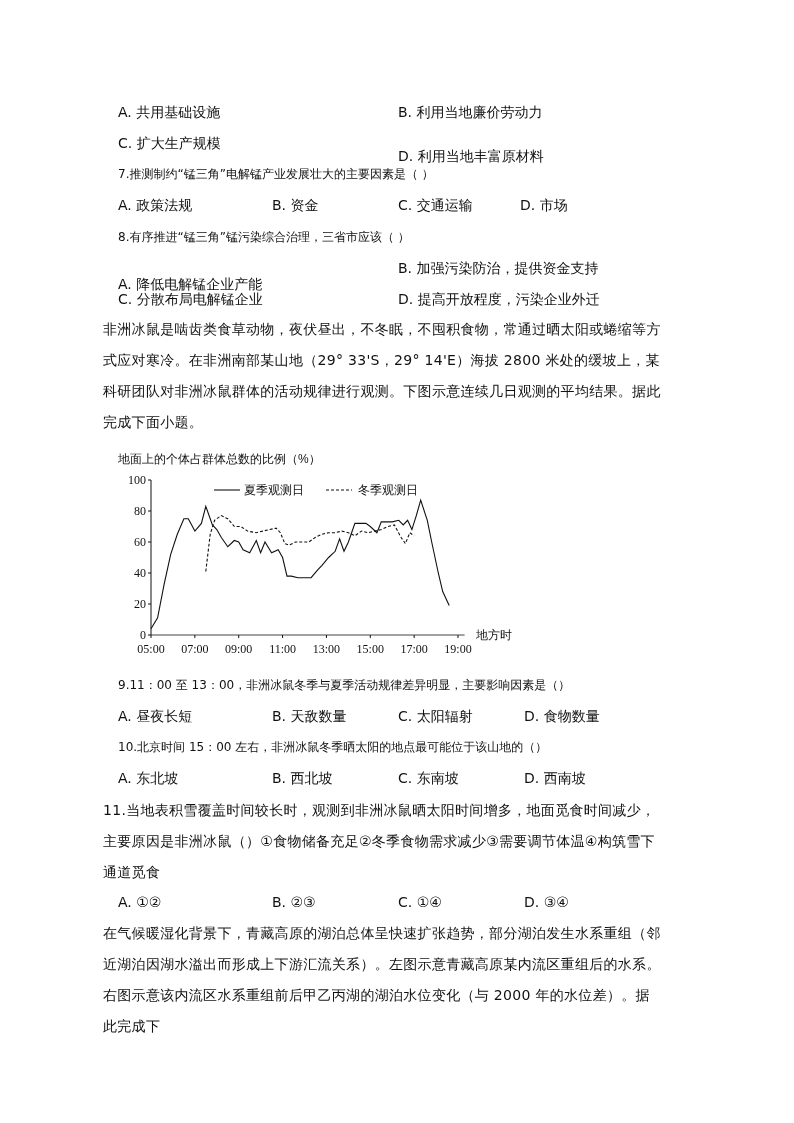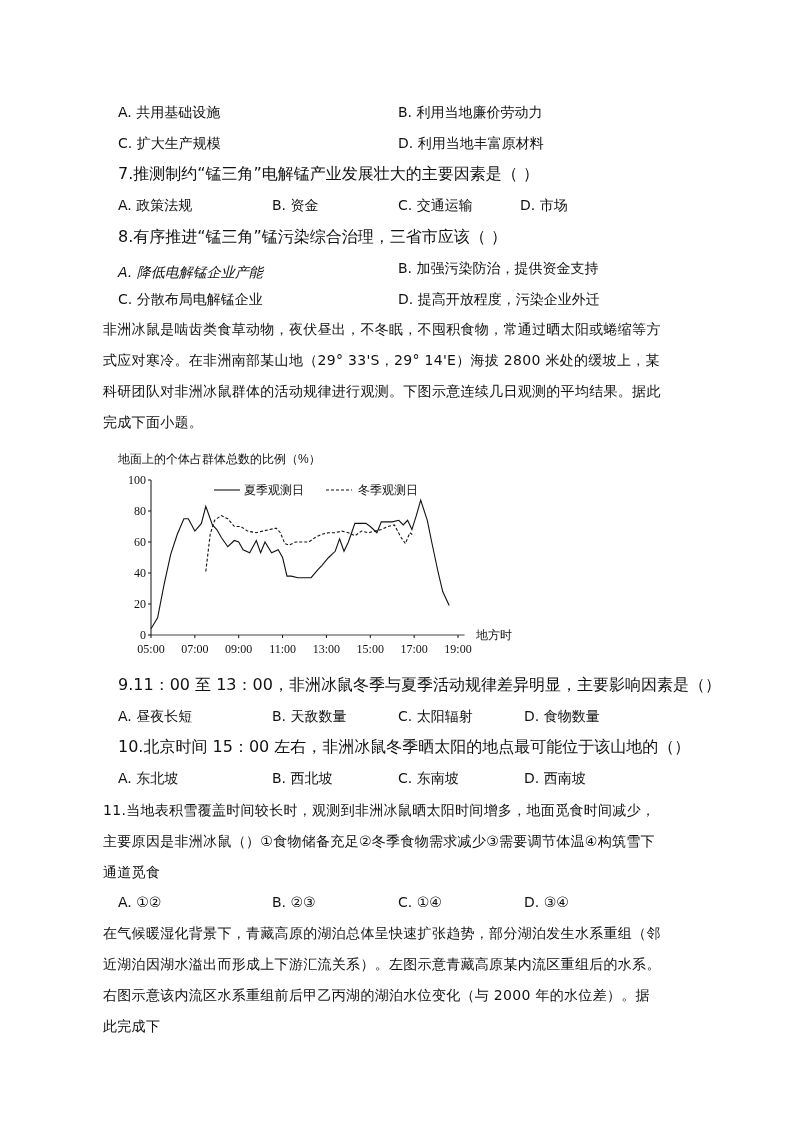--- a/index.html
+++ b/index.html
@@ -1,40 +1,40 @@
 <!DOCTYPE html>
 <html><head>
 <meta charset="utf-8">
 <style>
   html, body { margin: 0; padding: 0; background: #ffffff; }
   body { width: 794px; height: 1123px; position: relative; overflow: hidden;
          font-family: "DejaVu Sans", "Liberation Sans", sans-serif; color: #111; }
-  .line { position: absolute; left: 118px; font-size: 16px; line-height: 20px; white-space: nowrap; }
+  .line { position: absolute; left: 118px; font-size: 12px; line-height: 20px; white-space: nowrap; }
   .opt { position: absolute; font-size: 14px; line-height: 20px; white-space: nowrap; }
   .para { position: absolute; left: 103px; width: 560px; font-size: 14px; line-height: 31px; letter-spacing: 0.3px; }
   .chart-wrap { position: absolute; left: 118px; top: 448px; width: 420px; height: 220px; }
   .chart-title { position: absolute; left: 0; top: 3px; font-family: Liberation Sans, sans-serif; font-size: 12px; }
   svg text { font-family: "Liberation Serif", "DejaVu Serif", serif; font-size: 12px; fill: #111; }
 </style>
 </head>
 <body>
 
 <div class="opt" style="left:118px; top:102px;">A. 共用基础设施</div>
 <div class="opt" style="left:398px; top:102px;">B. 利用当地廉价劳动力</div>
 <div class="opt" style="left:118px; top:133px;">C. 扩大生产规模</div>
-<div class="opt" style="left:398px; top:133px;">D. 利用当地丰富原材料</div>
+<div class="opt" style="left:398px; top:146px;">D. 利用当地丰富原材料</div>
 
 <div class="line" style="top:164px;">7.推测制约“锰三角”电解锰产业发展壮大的主要因素是（    ）</div>
 <div class="opt" style="left:118px; top:195px;">A. 政策法规</div>
 <div class="opt" style="left:272px; top:195px;text-align:right;">B. 资金</div>
 <div class="opt" style="left:398px; top:195px;">C. 交通运输</div>
 <div class="opt" style="left:520px; top:195px;">D. 市场</div>
 
 <div class="line" style="top:227px;">8.有序推进“锰三角”锰污染综合治理，三省市应该（    ）</div>
-<div class="opt" style="left:118px; top:262px;font-style:italic;">A. 降低电解锰企业产能</div>
+<div class="opt" style="left:118px; top:274px;">A. 降低电解锰企业产能</div>
 <div class="opt" style="left:398px; top:258px;">B. 加强污染防治，提供资金支持</div>
 <div class="opt" style="left:118px; top:289px;">C. 分散布局电解锰企业</div>
 <div class="opt" style="left:398px; top:289px;">D. 提高开放程度，污染企业外迁</div>
 
 <div class="para" style="top:314px;">非洲冰鼠是啮齿类食草动物，夜伏昼出，不冬眠，不囤积食物，常通过晒太阳或蜷缩等方式应对寒冷。在非洲南部某山地（29° 33'S，29° 14'E）海拔 2800 米处的缓坡上，某科研团队对非洲冰鼠群体的活动规律进行观测。下图示意连续几日观测的平均结果。据此完成下面小题。</div>
 
 <div class="chart-wrap">
   <div class="chart-title">地面上的个体占群体总数的比例（%）</div>
   <svg id="chart-svg" width="420" height="220" style="position:absolute;left:0;top:0;">
       <line x1="33" y1="187" x2="346.5785714285715" y2="187" stroke="#444" stroke-width="1"></line>

